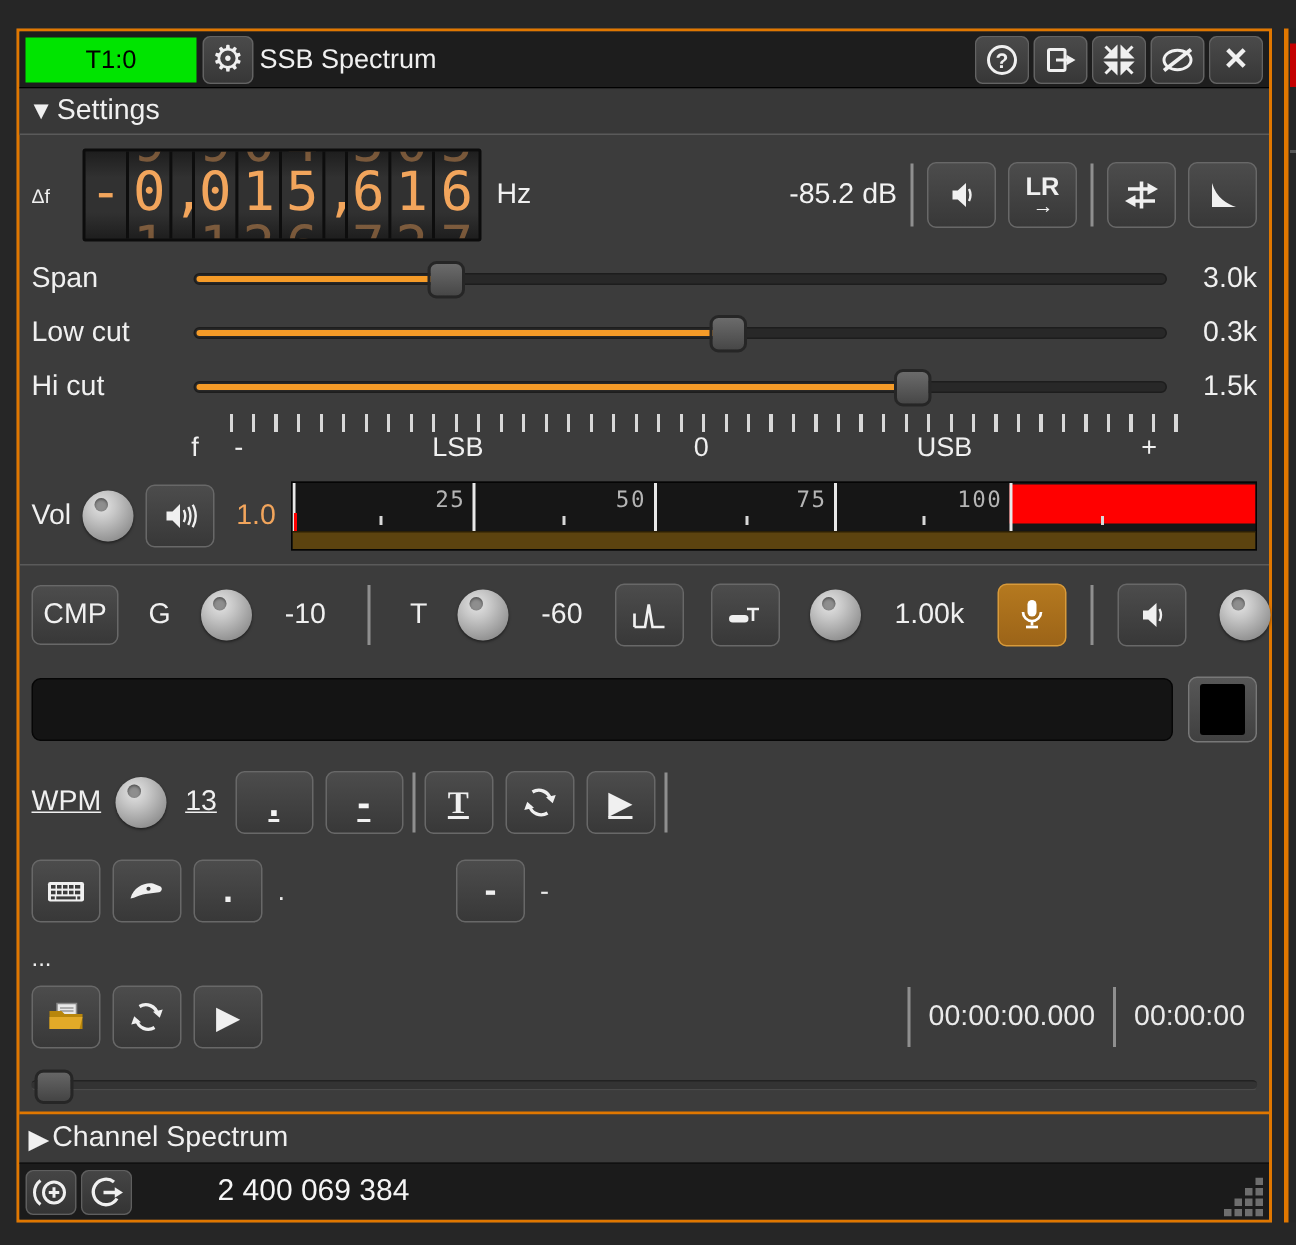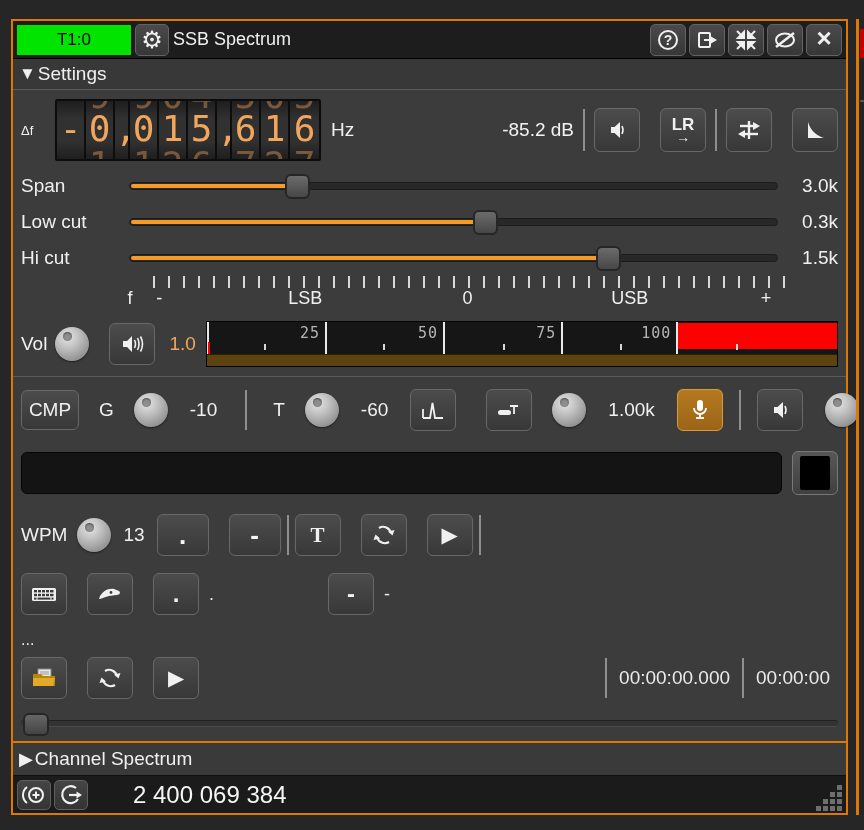--- a/index.html
+++ b/index.html
@@ -44,21 +44,21 @@
   .cell .up,.cell .dn{position:absolute;left:0;right:0;text-align:center;font-size:36px;color:rgba(242,165,92,.42);}
   .cell .up{top:-26px;}
   .cell .dn{bottom:-26px;}
   .hz{margin-left:10px;font-size:19px;}
   .dbval{margin-left:auto;font-size:19px;color:#f2f2f2;}
   .vsep{width:2px;height:42px;background:#8f8f8f;margin:0 9px;flex:0 0 auto;}
   .btn{border:1px solid #686868;border-radius:6px;background:linear-gradient(#4c4c4c,#383838);
        display:flex;align-items:center;justify-content:center;color:#f0f0f0;flex:0 0 auto;}
   .btn44{width:46px;height:44px;}
   .btn42{width:46px;height:42px;}
-  .btn.gap{margin-left:20px;}
+  .btn.gap{margin-left:8px;}
   .btn.active{background:linear-gradient(#b5791f,#9c6418);border-color:#d89a3a;}
   .lrbox{display:flex;flex-direction:column;align-items:center;line-height:14px;font-size:17px;font-weight:bold;}
   .lrbox .lra{font-size:14px;align-self:flex-end;margin-right:4px;line-height:10px;}
 
   
   .srow{height:30px;margin:3px 0;}
   .slabel{width:108px;font-size:19px;}
   .strack{flex:1;height:8px;background:#282828;border:1px solid #1d1d1d;border-radius:4px;position:relative;margin-right:14px;}
   .sfill{position:absolute;left:1px;top:1px;bottom:1px;background:#f59b28;border-radius:3px;}
   .shandle{position:absolute;top:-9px;width:25px;height:25px;border-radius:6px;
@@ -102,21 +102,21 @@
   .vsep2{width:2px;height:40px;background:#8f8f8f;margin:0 6px;flex:0 0 auto;}
 
   
   .textrow{height:50px;margin:7px 0;}
   .cwtext{flex:1;height:42px;background:#141414;border:1px solid #060606;border-radius:6px;margin-right:10px;}
   .swatchbtn{width:46px;height:44px;border-radius:6px;border:1px solid #787878;background:linear-gradient(#575757,#404040);
              display:flex;align-items:center;justify-content:center;}
   .swatch{width:30px;height:34px;background:#000;border-radius:2px;}
 
   
-  .wpmrow{height:52px;margin:4px 0;}
+  .wpmrow{height:52px;margin:4px 0;text-decoration:underline;}
   .dotdash{font-size:26px;font-weight:bold;line-height:0;color:#f5f5f5;}
   .tiny-dot{font-size:24px;font-weight:bold;line-height:0;}
   .tbold{font-size:21px;font-weight:bold;font-family:"Liberation Serif",serif;}
   .keyerrow{height:50px;margin:4px 0;}
   .hintlab{font-size:18px;margin:0 14px 0 10px;color:#e8e8e8;}
   .ellipsisrow{height:20px;margin:7px 0 2px;font-size:16px;}
 
   
   .playrow{height:46px;margin:3px 0;}
   .timetxt{font-size:19px;color:#eaeaea;margin:0 6px;}
@@ -129,21 +129,21 @@
 
   .spacer{flex:1;}
   .orange-div{height:2px;background:#e07700;}
   .spectrumhdr{height:32px;background:#3a3a3a;display:flex;align-items:center;padding:0 6px;font-size:19px;}
   .spectrumhdr .arrow{font-size:18px;margin-right:2px;}
 
   
   .statusbar{height:38px;background:#1b1b1b;display:flex;align-items:center;padding:0 4px;position:relative;border-top:1px solid #101010;}
   .sbtn{width:34px;height:30px;margin-right:3px;border:1px solid #5f5f5f;border-radius:5px;
         background:linear-gradient(#454545,#343434);display:flex;align-items:center;justify-content:center;}
-  .sbfreq{margin-left:42px;font-size:24px;color:#f5f5f5;}
+  .sbfreq{margin-left:54px;font-size:20px;color:#f5f5f5;}
   .grip{position:absolute;right:3px;bottom:2px;}
 
   
   .sliver{position:absolute;left:856px;top:19px;width:8px;height:796px;background:#242424;border-left:3px solid #e07700;}
   .sliver-red{position:absolute;left:860px;top:29px;width:4px;height:29px;background:#c40000;}
   .sliver-line{position:absolute;left:860px;top:100px;width:4px;height:2px;background:#555;}
 
   svg{display:block;}
 </style>
 </head>

